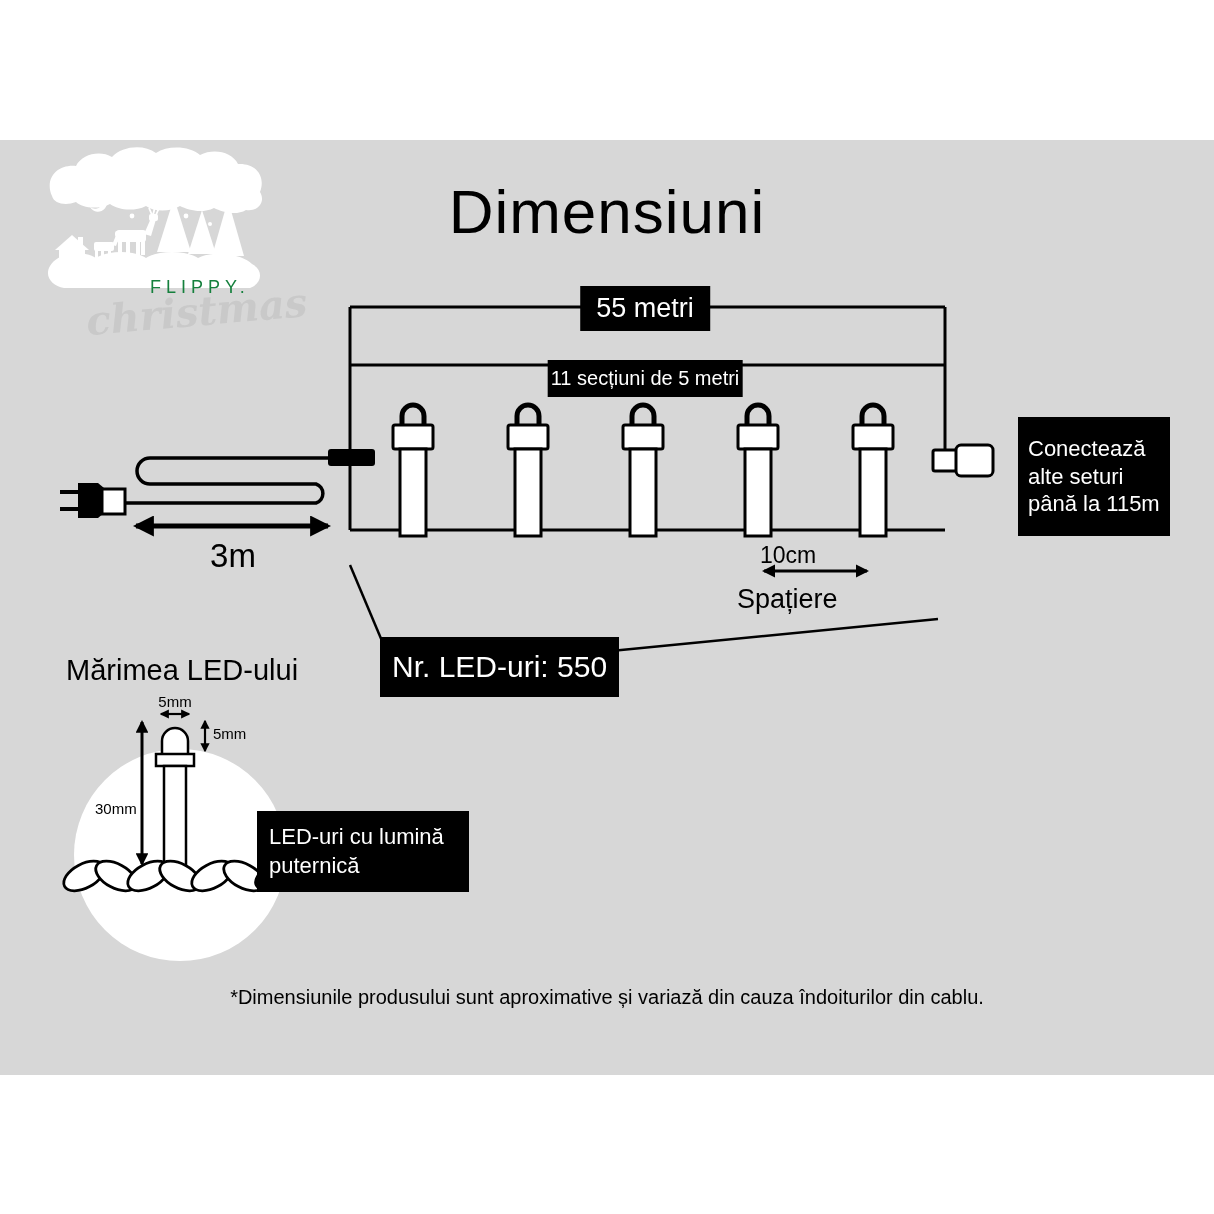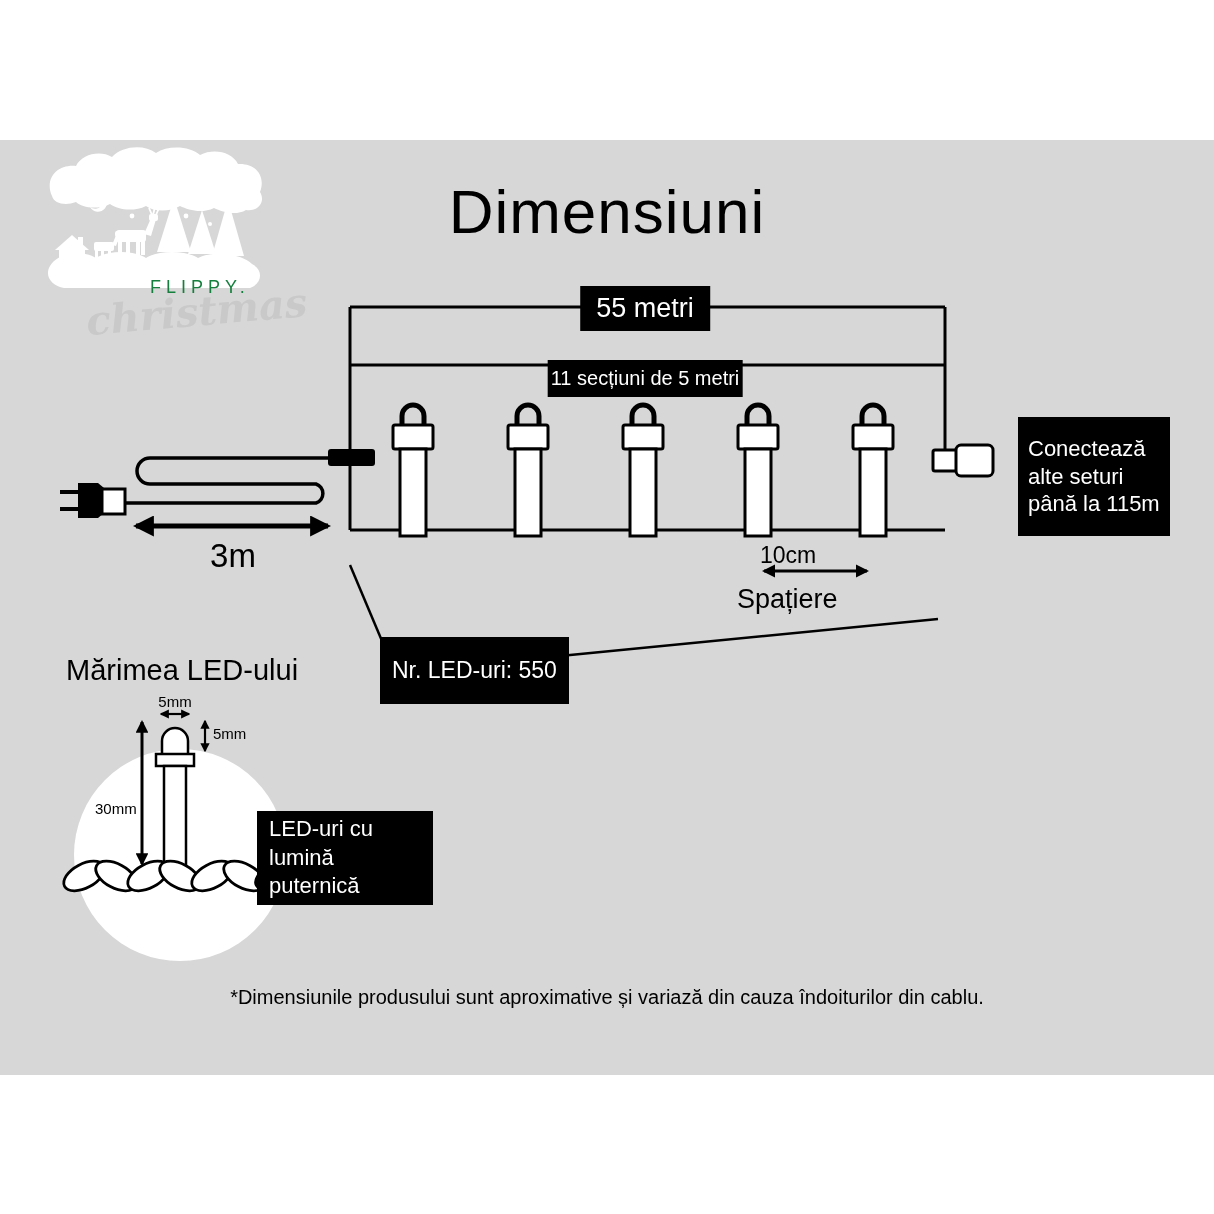--- a/index.html
+++ b/index.html
@@ -6,23 +6,23 @@
   html,body{width:1214px;height:1214px}
   body{position:relative;background:#ffffff;font-family:"Liberation Sans",sans-serif;color:#000;overflow:hidden}
   .band{position:absolute;left:0;top:140px;width:1214px;height:935px;background:#d7d7d7}
   svg.overlay{position:absolute;left:0;top:0}
   .lbl{position:absolute;line-height:1.15;white-space:nowrap;color:#000}
   #title{top:176px;left:0;width:1214px;text-align:center;font-size:62px;font-weight:400;letter-spacing:1px}
   .black-box{position:absolute;background:#000;color:#ffffff;display:flex;align-items:center;justify-content:center}
   .bb-center{transform:translateX(-50%)}
   #box55{left:645px;top:286px;padding:7px 16px;font-size:27px}
   #box11{left:645px;top:360px;padding:7px 3px;font-size:20px}
-  #boxled{left:380px;top:637px;padding:20px 12px;font-size:23px}
+  #boxled{left:380px;top:637px;padding:13px 12px;font-size:30px}
   #boxconnect{left:1018px;top:417px;width:152px;padding:18px 10px;font-size:22px;line-height:1.25;display:block;text-align:left;white-space:normal}
-  #boxfeature{left:257px;top:811px;width:176px;padding:4px 12px;font-size:22px;line-height:1.3;display:block;text-align:left;white-space:normal}
+  #boxfeature{left:257px;top:811px;width:212px;padding:12px 12px;font-size:22px;line-height:1.3;display:block;text-align:left;white-space:normal}
   #lbl-3m{left:138px;top:537px;width:190px;text-align:center;font-size:33px}
   #lbl-10cm{left:760px;top:542px;width:110px;text-align:left;font-size:23px}
   #lbl-spatiere{left:737px;top:584px;width:158px;text-align:left;font-size:27px}
   #lbl-marimea{left:66px;top:654px;font-size:29px}
   #lbl-5mm-w{left:145px;top:693px;width:60px;text-align:center;font-size:15px}
   #lbl-5mm-h{left:213px;top:725px;font-size:15px}
   #lbl-30mm{left:95px;top:800px;font-size:15px}
   #disclaimer{top:986px;left:0;width:1214px;text-align:center;font-size:20px}
   #logo-flippy{left:150px;top:277px;font-size:18px;letter-spacing:5px;color:#15803d}
   #logo-christmas{left:86px;top:290px;width:190px;text-align:center;font-size:40px;color:#c9c9c9;

